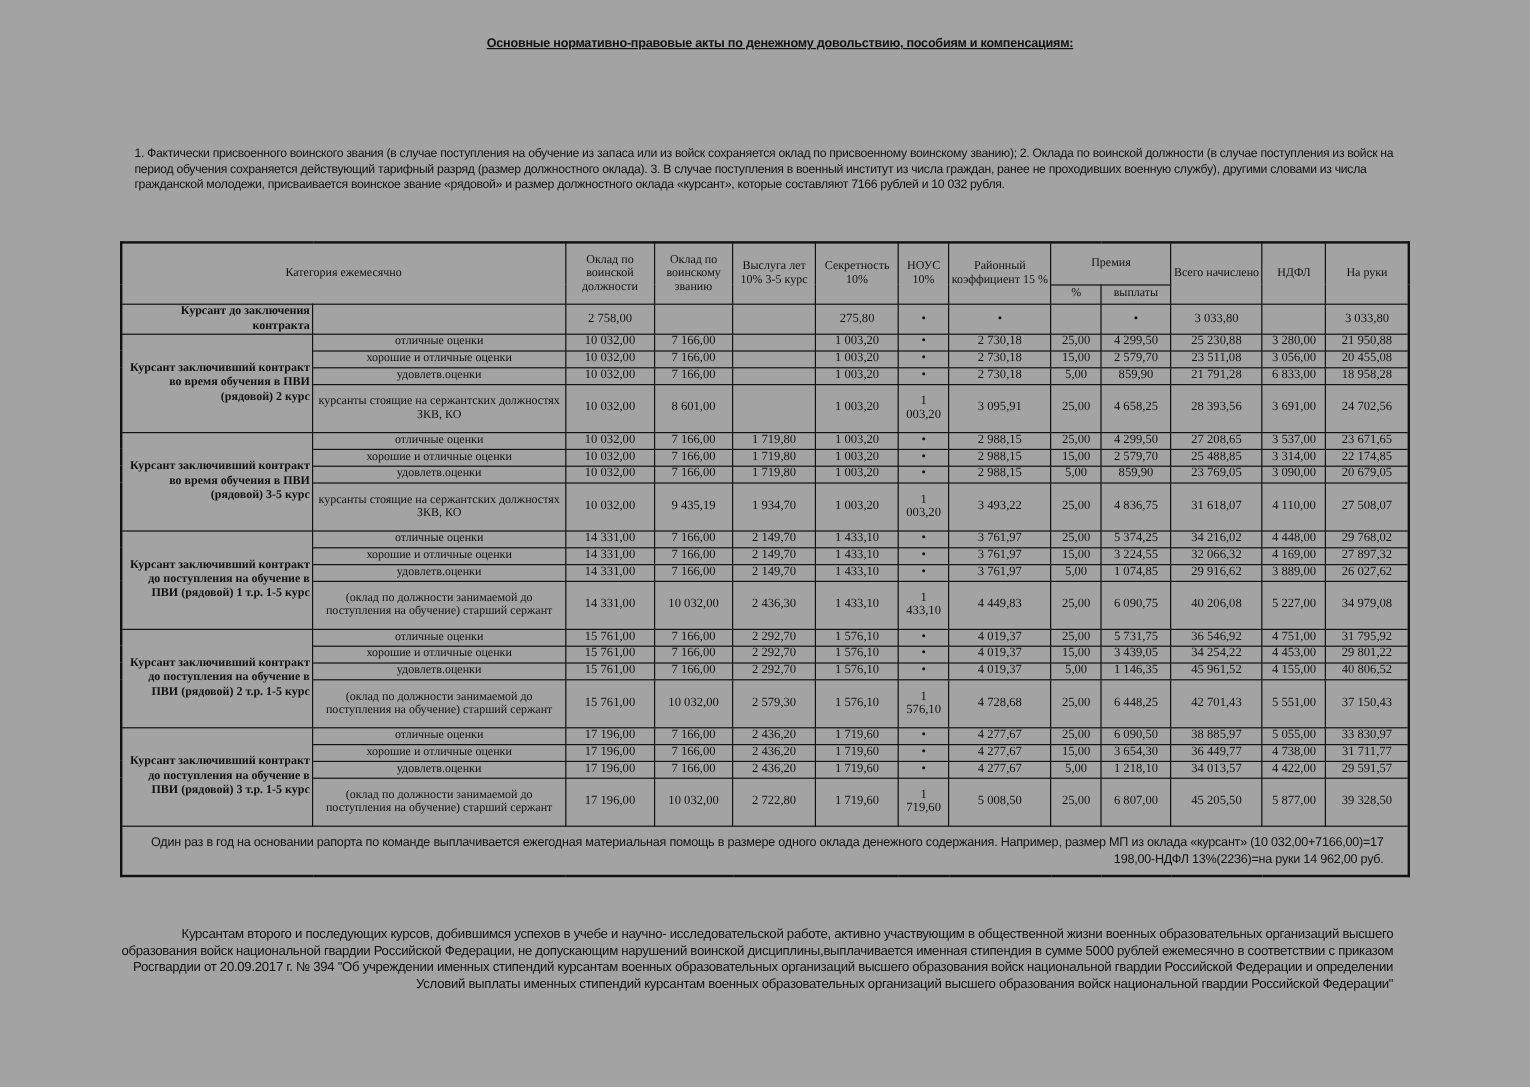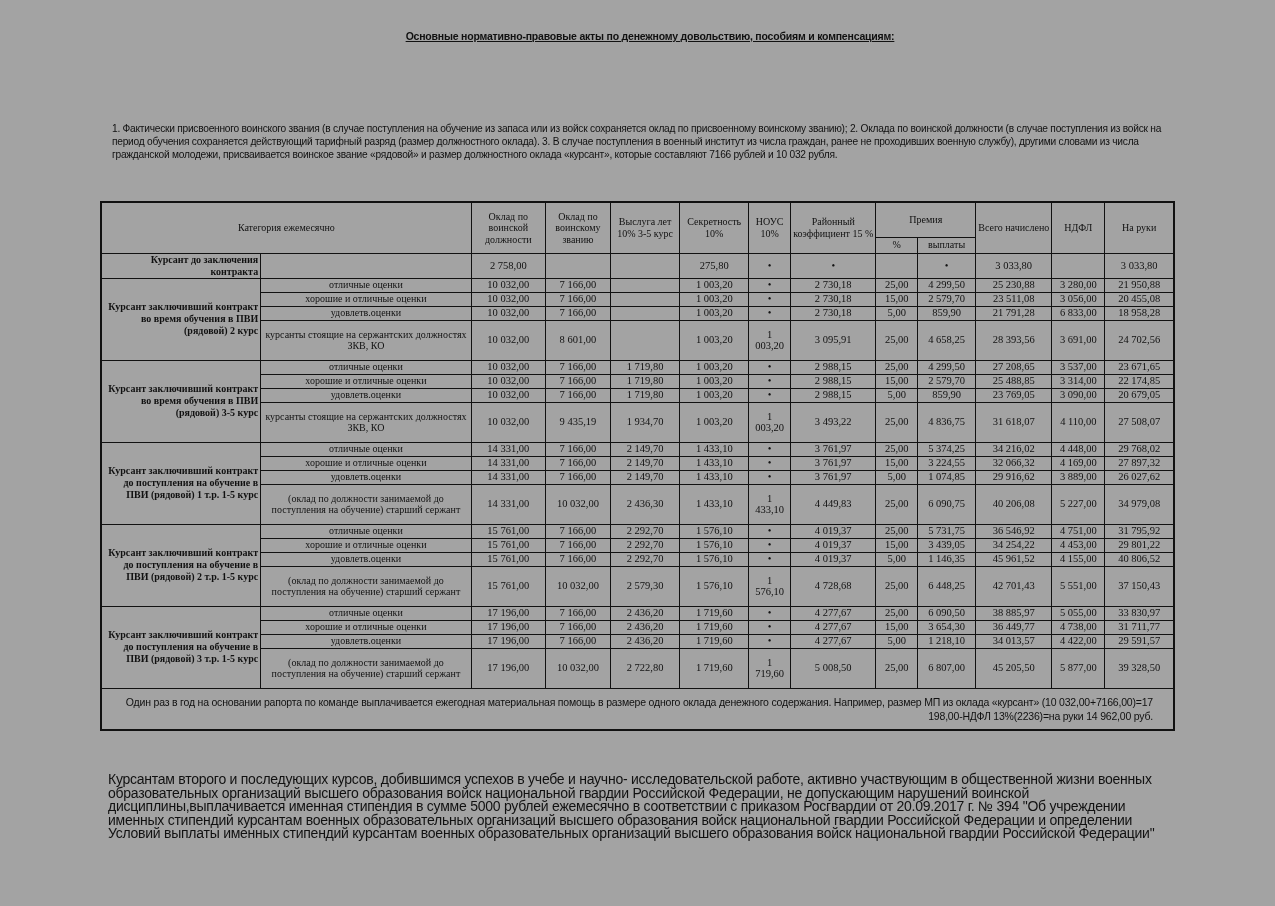--- a/index.html
+++ b/index.html
@@ -16,21 +16,21 @@
     table.pay { border: 2px solid #111; }
     table.pay th { font-size: 10px; }
     table.pay td.cat { font-weight: bold; font-size: 10px; line-height: 12px; text-align: right; }
     table.pay td.sub { font-size: 10px; }
     table.pay tr.r14 td { height: 14px; }
     table.pay tr.rbig td { height: 40px; }
     table.pay tr.rhead1 th { height: 35px; }
     table.pay tr.rhead2 th { height: 16px; }
     table.pay tr.rfirst td { height: 25px; }
     table.pay td.note { text-align: right; padding: 4px 20px; height: 42px; font-size: 10.5px; line-height: 14px; font-family: "Liberation Sans", sans-serif; letter-spacing: -0.2px; }
-    .footer { position: absolute; top: 773px; left: 108px; width: 1070px; text-align: left; font-size: 14px; line-height: 13.5px; font-family: "Liberation Sans", sans-serif; letter-spacing: -0.25px; }
+    .footer { position: absolute; top: 773px; left: 91px; width: 1070px; text-align: right; font-size: 11px; line-height: 13.5px; font-family: "Liberation Sans", sans-serif; letter-spacing: -0.25px; }
     .dot { font-weight: bold; }
   </style>
 </head>
 <body>
 
 <div class="page">
 
   <div class="laws">
     <div class="h">Основные нормативно-правовые акты по денежному довольствию, пособиям и компенсациям:</div>
   </div>

